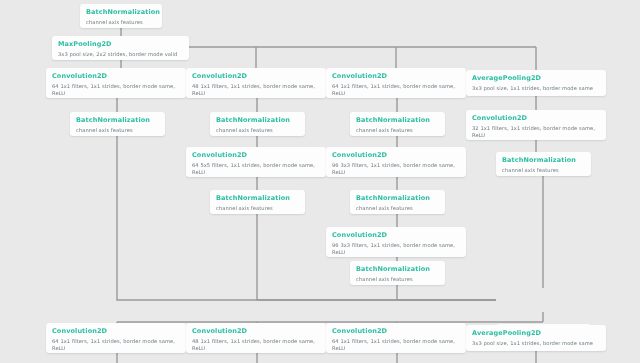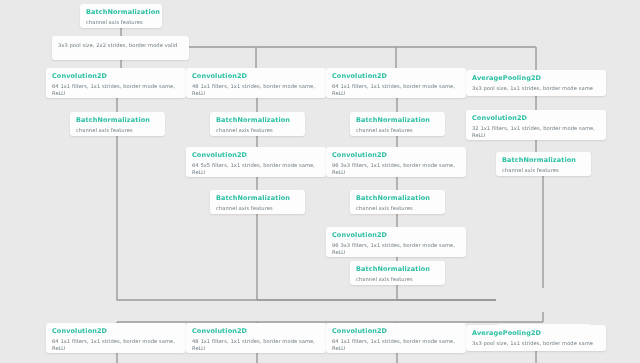--- a/index.html
+++ b/index.html
@@ -90,20 +90,21 @@
       <path d="M 257 353 L 257 363" fill="none" stroke="#9a9a9a" stroke-width="1.4"></path>
       <path d="M 397 353 L 397 363" fill="none" stroke="#9a9a9a" stroke-width="1.4"></path>
       <path d="M 536 351 L 536 363" fill="none" stroke="#9a9a9a" stroke-width="1.4"></path>
     </svg>
   <div id="node-layer">
       <div class="node" style="left: 80px; top: 4px; width: 82px; height: 24px;">
         <div class="node-title">BatchNormalization</div>
         <div class="node-detail">channel axis features</div>
       </div>
       <div class="node" style="left: 52px; top: 36px; width: 137px; height: 24px;">
+        <div class="node-title">MaxPooling2D</div>
         <div class="node-detail">3x3 pool size, 2x2 strides, border mode valid</div>
       </div>
       <div class="node" style="left: 46px; top: 68px; width: 140px; height: 30px;">
         <div class="node-title">Convolution2D</div>
         <div class="node-detail">64 1x1 filters, 1x1 strides, border mode same,
 ReLU</div>
       </div>
       <div class="node" style="left: 186px; top: 68px; width: 140px; height: 30px;">
         <div class="node-title">Convolution2D</div>
         <div class="node-detail">48 1x1 filters, 1x1 strides, border mode same,

